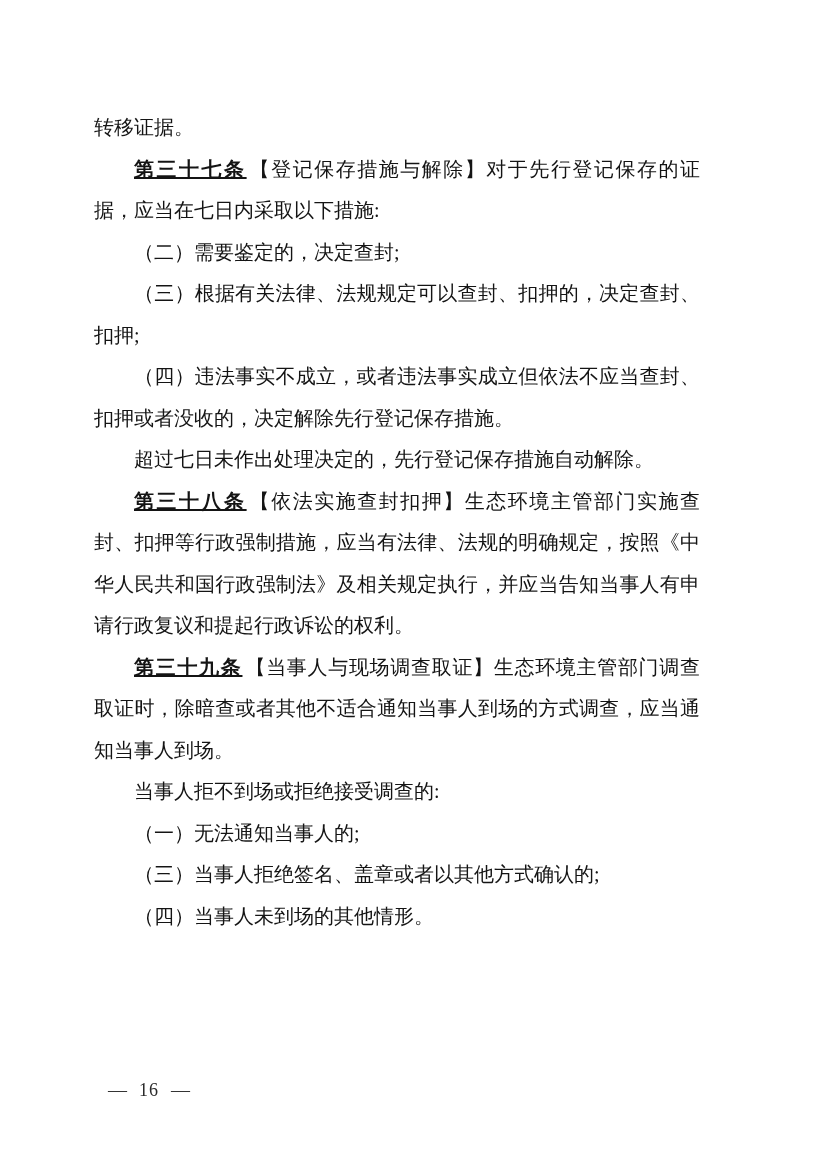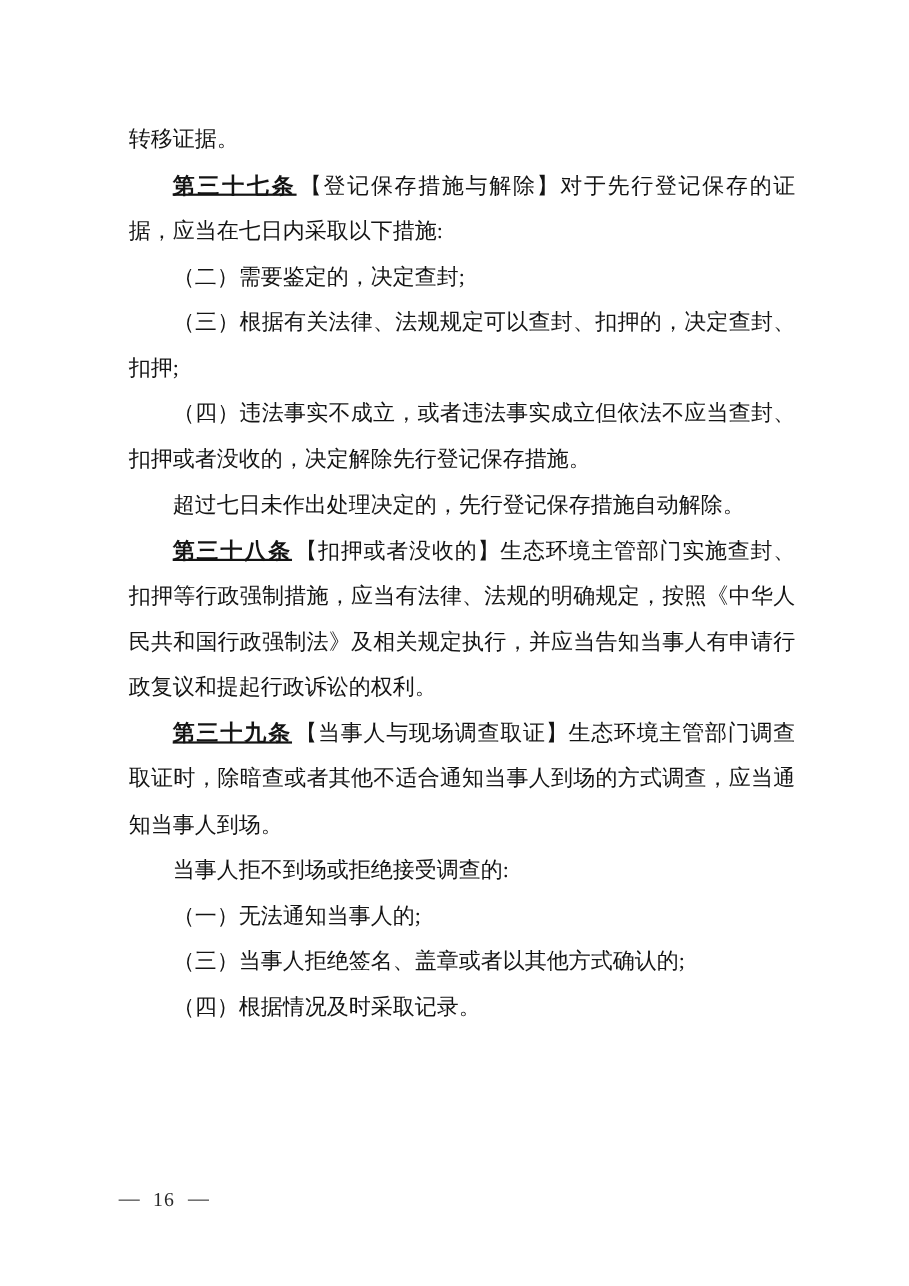--- a/index.html
+++ b/index.html
@@ -11,21 +11,21 @@
     position: relative;
     width: 826px;
     height: 1169px;
     background: #ffffff;
     overflow: hidden;
     font-family: "Liberation Serif", "DejaVu Serif", serif;
     color: #141414;
   }
   .content {
     position: absolute;
-    left: 117px;
+    left: 94px;
     top: 107px;
     width: 606px;
     font-size: 20px;
     line-height: 41.5px;
     text-align: justify;
     text-justify: inter-character;
   }
   .para {
     margin: 0;
     padding: 0;
@@ -69,26 +69,26 @@
 <body>
 
 <div class="page">
   <main class="content">
     <p class="para no-indent"><span>转移证据。</span></p>
     <p class="para"><span class="lead">第三十七条</span><span>【登记保存措施与解除】对于先行登记保存的证据，应当在七日内采取以下措施:</span></p>
     <p class="para"><span>（二）需要鉴定的，决定查封;</span></p>
     <p class="para"><span>（三）根据有关法律、法规规定可以查封、扣押的，决定查封、扣押;</span></p>
     <p class="para"><span>（四）违法事实不成立，或者违法事实成立但依法不应当查封、扣押或者没收的，决定解除先行登记保存措施。</span></p>
     <p class="para"><span>超过七日未作出处理决定的，先行登记保存措施自动解除。</span></p>
-    <p class="para"><span class="lead">第三十八条</span><span>【扣押或者没收的】生态环境主管部门实施查封、扣押等行政强制措施，应当有法律、法规的明确规定，按照《中华人民共和国行政强制法》及相关规定执行，并应当告知当事人有申请行政复议和提起行政诉讼的权利。</span></p>
+    <p class="para"><span class="lead">第三十八条</span><span>【依法实施查封扣押】生态环境主管部门实施查封、扣押等行政强制措施，应当有法律、法规的明确规定，按照《中华人民共和国行政强制法》及相关规定执行，并应当告知当事人有申请行政复议和提起行政诉讼的权利。</span></p>
     <p class="para"><span class="lead">第三十九条</span><span>【当事人与现场调查取证】生态环境主管部门调查取证时，除暗查或者其他不适合通知当事人到场的方式调查，应当通知当事人到场。</span></p>
     <p class="para"><span>当事人拒不到场或拒绝接受调查的:</span></p>
     <p class="para"><span>（一）无法通知当事人的;</span></p>
     <p class="para"><span>（三）当事人拒绝签名、盖章或者以其他方式确认的;</span></p>
-    <p class="para"><span>（四）根据情况及时采取记录。</span></p>
+    <p class="para"><span>（四）当事人未到场的其他情形。</span></p>
   </main>
 
   <footer class="footer">
     <span class="dash">—</span>
     <span class="pagenum">16</span>
     <span class="dash">—</span>
   </footer>
 </div>
 
 </body></html>

